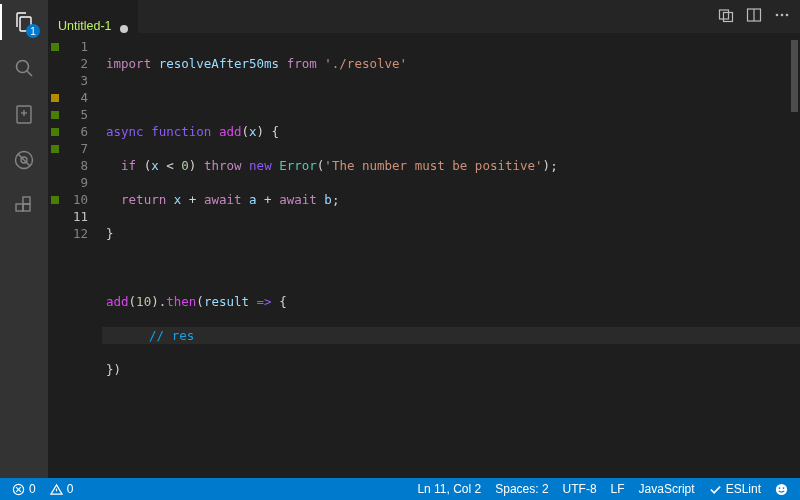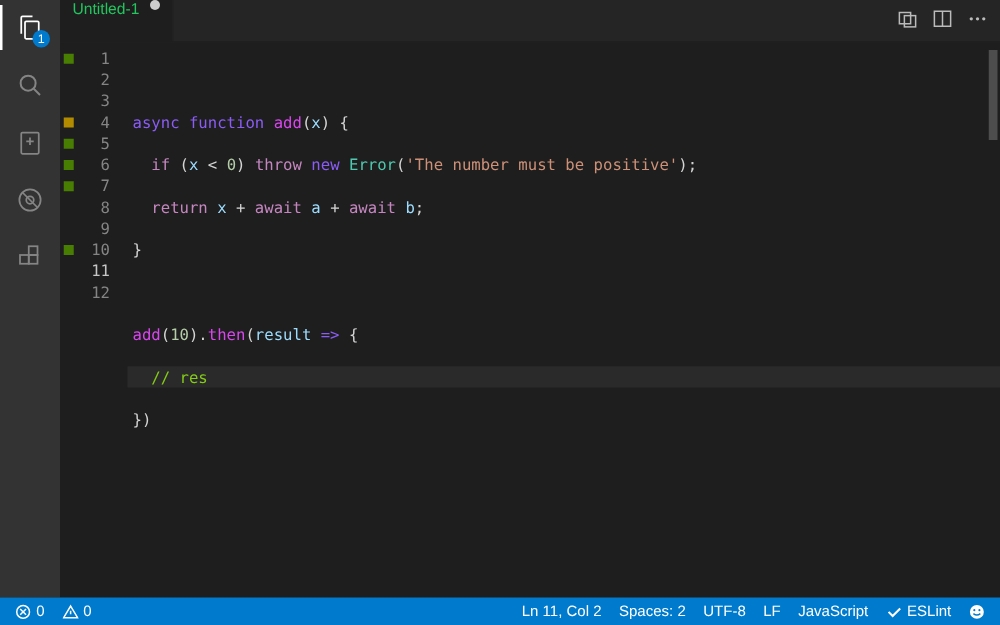--- a/index.html
+++ b/index.html
@@ -32,22 +32,22 @@
     border-radius:8px; min-width:14px; height:14px;
     display:flex; align-items:center; justify-content:center;
     font-family: sans-serif;
   }
   .editor-area { flex:1; display:flex; flex-direction:column; background:#1e1e1e; min-width:0;}
   .tabs {
     height: 34px; background:#252526; display:flex; align-items:stretch;
     border-bottom: 1px solid #1e1e1e;
   }
   .tab {
-    background:#1e1e1e; color:#22c55e; padding:0 10px;
-    display:flex; align-items:flex-start; gap:8px; font-size:12.5px;
+    background:#1e1e1e; color:#bef264; padding:0 10px;
+    display:flex; align-items:flex-end; gap:8px; font-size:12.5px;
     font-family: -apple-system, sans-serif;
     border-right:1px solid #252526;
   }
   .tab .dot { width:8px;height:8px;border-radius:50%;background:#ccc; }
   .tabs-spacer { flex:1; }
   .tab-actions { display:flex; align-items:center; gap:12px; padding:0 10px; color:#bbbbbb;}
   .tab-actions svg { width:16px; height:16px; }
   .code {
     flex:1; display:flex; position:relative; font-size:12.5px;
     line-height: 17px;
@@ -87,21 +87,21 @@
   
   .tk-keyword{color:#c586c0;}
   .tk-control{color:#c586c0;margin-top:35px;}
   .tk-keyword2{color:#8b5cf6;}
   .tk-ident{color:#9cdcfe;}
   .tk-func{color:#d946ef;}
   .tk-type{color:#4ec9b0;}
   .tk-str{color:#ce9178;}
   .tk-num{color:#b5cea8;}
   .tk-punct{color:#d4d4d4;}
-  .tk-comment{color:#84cc16;}
+  .tk-comment{color:#0ea5e9;margin-left:28px;}
 </style>
 </head>
 <body>
 
 <div class="main">
   <div class="activitybar">
     <div class="activity-icon active">
       <svg viewBox="0 0 24 24" fill="none" stroke="currentColor" stroke-width="1.4">
           <path d="M14 3H6a1 1 0 0 0-1 1v13"></path>
           <path d="M9 7h9a1 1 0 0 1 1 1v12a1 1 0 0 1-1 1H9a1 1 0 0 1-1-1V8a1 1 0 0 1 1-1z"></path>
@@ -196,20 +196,21 @@
           <div>5</div>
           <div>6</div>
           <div>7</div>
           <div>8</div>
           <div>9</div>
           <div>10</div>
           <div class="current">11</div>
           <div>12</div>
         </div>
       <div class="code-lines">
+<div><span class="tk-keyword">import</span> <span class="tk-ident">resolveAfter50ms</span> <span class="tk-keyword">from</span> <span class="tk-str">'./resolve'</span></div>
 <div></div>
 <div><span class="tk-keyword2">async</span> <span class="tk-keyword2">function</span> <span class="tk-func">add</span><span class="tk-punct">(</span><span class="tk-ident">x</span><span class="tk-punct">) {</span></div>
 <div>  <span class="tk-control">if</span> <span class="tk-punct">(</span><span class="tk-ident">x</span> <span class="tk-punct">&lt;</span> <span class="tk-num">0</span><span class="tk-punct">)</span> <span class="tk-control">throw</span> <span class="tk-keyword2">new</span> <span class="tk-type">Error</span><span class="tk-punct">(</span><span class="tk-str">'The number must be positive'</span><span class="tk-punct">);</span></div>
 <div>  <span class="tk-control">return</span> <span class="tk-ident">x</span> <span class="tk-punct">+</span> <span class="tk-control">await</span> <span class="tk-ident">a</span> <span class="tk-punct">+</span> <span class="tk-control">await</span> <span class="tk-ident">b</span><span class="tk-punct">;</span></div>
 <div><span class="tk-punct">}</span></div>
 <div></div>
 <div><span class="tk-func">add</span><span class="tk-punct">(</span><span class="tk-num">10</span><span class="tk-punct">).</span><span class="tk-func">then</span><span class="tk-punct">(</span><span class="tk-ident">result</span> <span class="tk-keyword2">=&gt;</span> <span class="tk-punct">{</span></div>
 <div class="current">  <span class="tk-comment">// res</span></div>
 <div><span class="tk-punct">})</span></div>
       </div>

